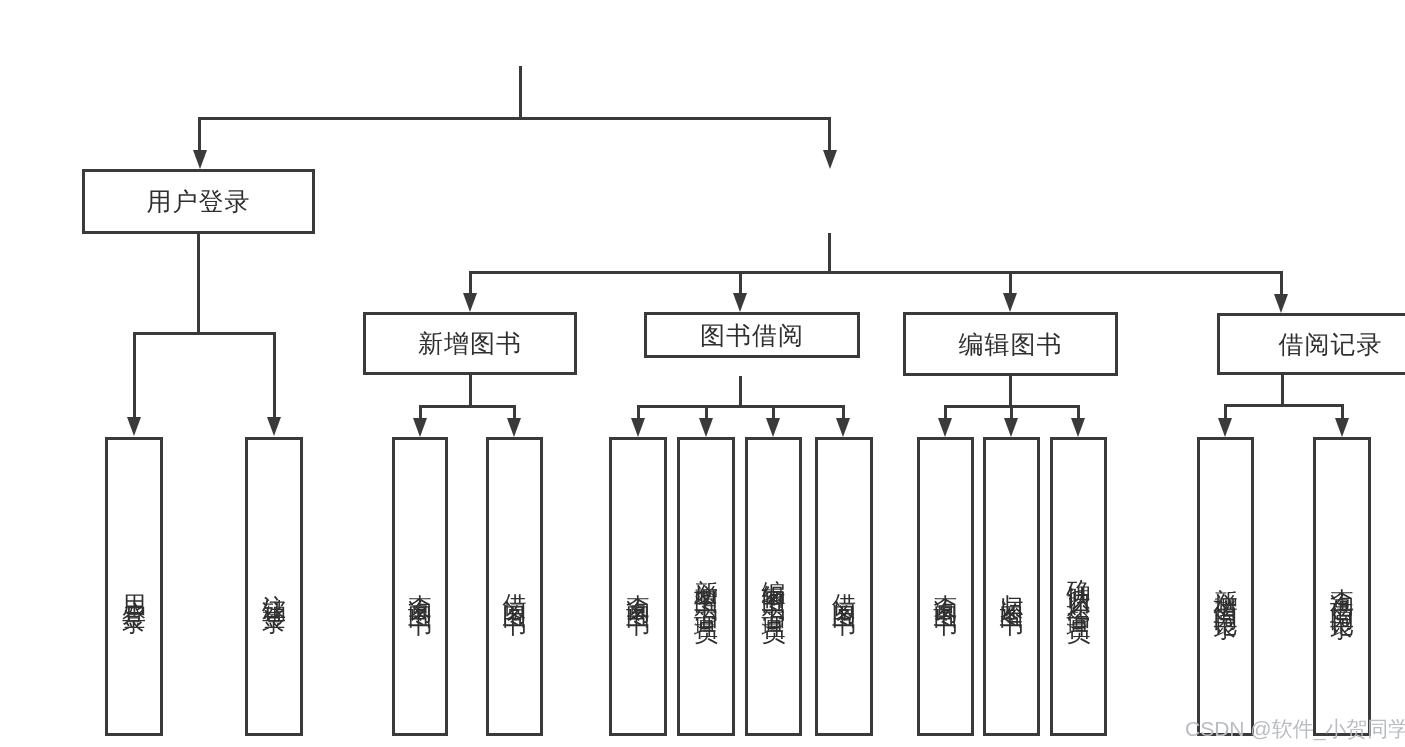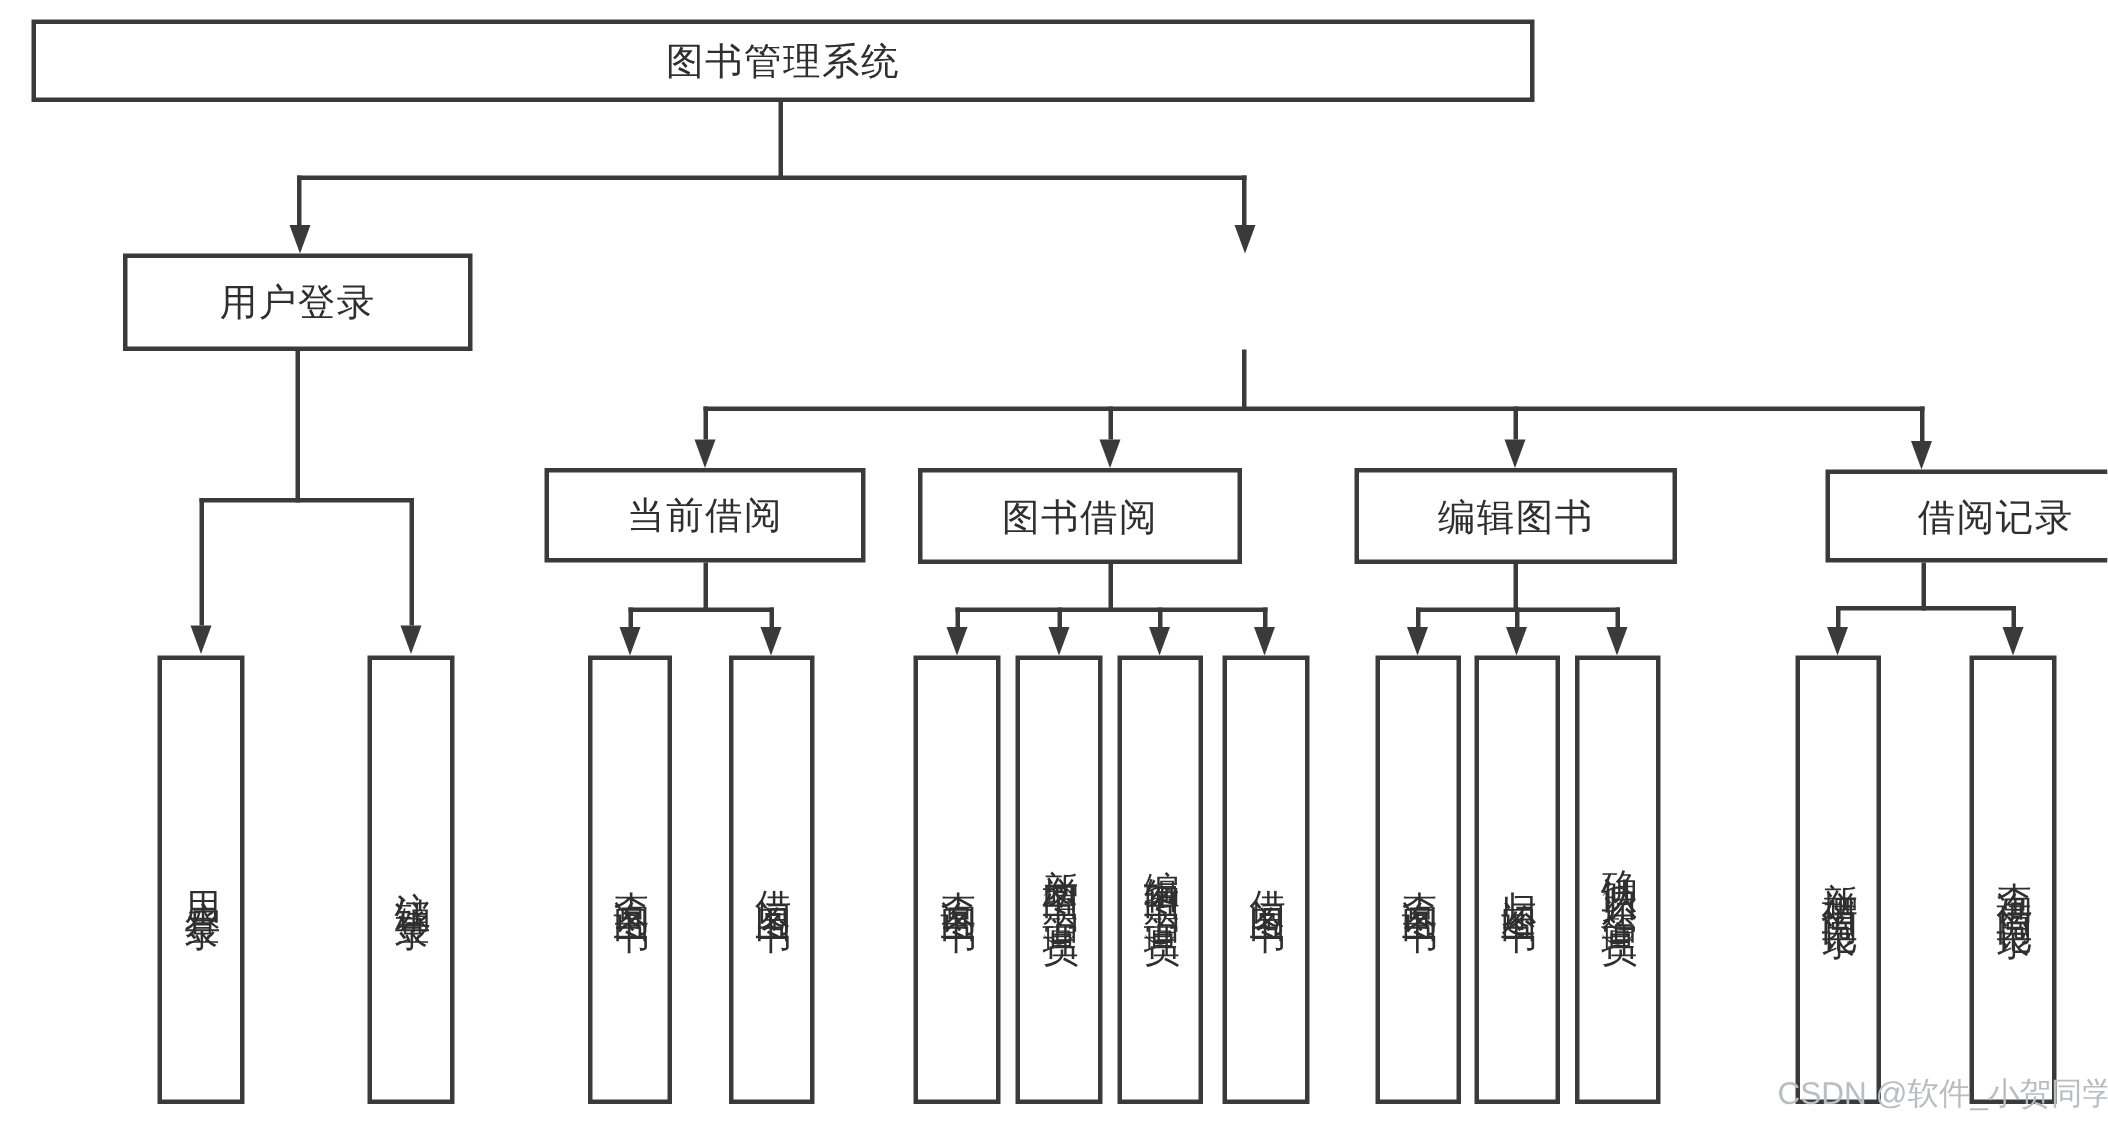--- a/index.html
+++ b/index.html
@@ -51,23 +51,20 @@
     color:var(--watermark);
     white-space:nowrap;
     z-index:5;
   }
 </style>
 </head>
 <body>
 
 <div id="canvas">
 
-  <div class="box h" style="left:21px;top:13px;width:1002px;height:55px">
-    <span>图书管理系统</span>
-  </div>
 
   <div class="vline" style="left:519px;top:66px;height:53px"></div>
   <div class="hline" style="left:198px;top:117px;width:633px"></div>
   <div class="vline" style="left:198px;top:117px;height:33px"></div>
   <div class="arrow" style="left:193px;top:150px"></div>
   <div class="vline" style="left:828px;top:117px;height:33px"></div>
   <div class="arrow" style="left:823px;top:150px"></div>
 
   <div class="box h" style="left:82px;top:169px;width:233px;height:65px">
     <span>用户登录</span>
@@ -85,23 +82,23 @@
   <div class="vline" style="left:469px;top:271px;height:22px"></div>
   <div class="arrow" style="left:463px;top:293px"></div>
   <div class="vline" style="left:739px;top:271px;height:22px"></div>
   <div class="arrow" style="left:733px;top:293px"></div>
   <div class="vline" style="left:1009px;top:271px;height:22px"></div>
   <div class="arrow" style="left:1003px;top:293px"></div>
   <div class="vline" style="left:1280px;top:271px;height:23px"></div>
   <div class="arrow" style="left:1274px;top:294px"></div>
 
   <div class="box h" style="left:363px;top:312px;width:214px;height:63px">
-    <span>当前借阅</span>
+    <span>新增图书</span>
   </div>
-  <div class="box h" style="left:612px;top:312px;width:216px;height:64px">
+  <div class="box h" style="left:644px;top:312px;width:216px;height:46px">
     <span>图书借阅</span>
   </div>
   <div class="box h" style="left:903px;top:312px;width:215px;height:64px">
     <span>编辑图书</span>
   </div>
   <div class="box h" style="left:1217px;top:313px;width:227px;height:62px">
     <span>借阅记录</span>
   </div>
 
   <div class="vline" style="left:469px;top:375px;height:33px"></div>

